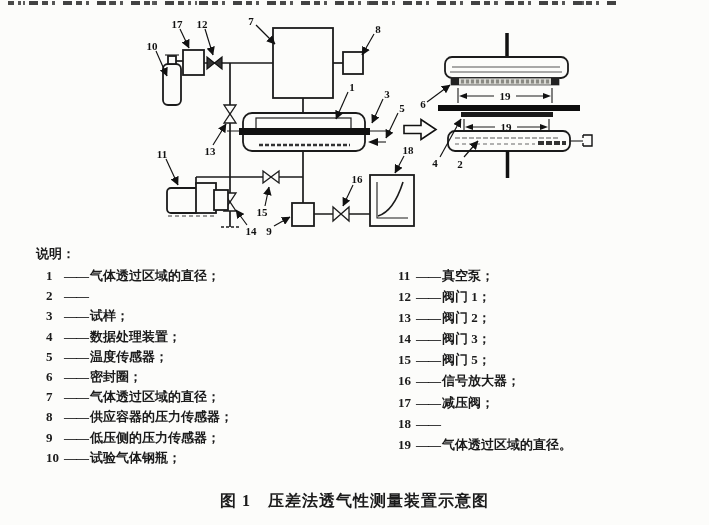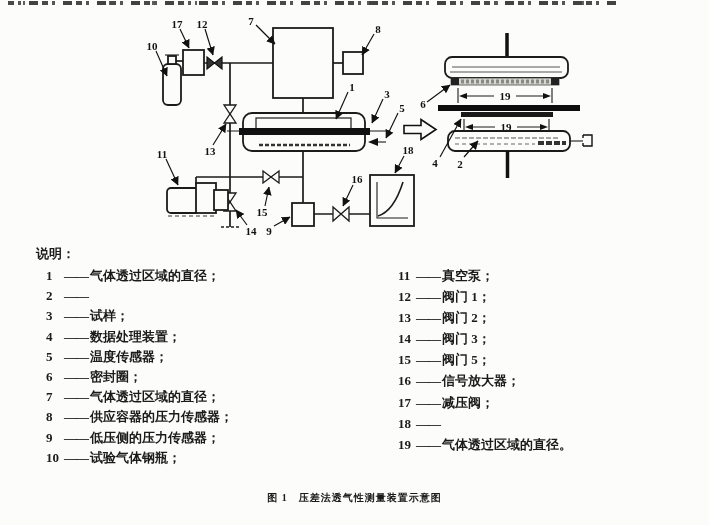--- a/index.html
+++ b/index.html
@@ -28,21 +28,21 @@
   .legend-title{position:absolute;left:36px;top:2px;}
   .col{position:absolute;}
   .col-left{left:46px;top:24px;width:320px;}
   .col-right{left:398px;top:24px;width:300px;}
   .lrow{display:flex;align-items:flex-start;height:20.2px;line-height:17px;}
   .col-right .lrow{height:21.1px;}
   .lnum{display:inline-block;width:18px;flex:0 0 18px;}
   .ldash{display:inline-block;letter-spacing:-1px;margin-right:2px;}
   .caption{
     position:absolute;left:0;top:491px;width:709px;text-align:center;
-    font-weight:bold;font-size:10px;letter-spacing:1px;
+    font-weight:bold;font-size:16px;letter-spacing:1px;
   }
 </style>
 </head>
 <body>
 
 <div class="clip-row"></div>
 
 <svg width="709" height="252" viewBox="0 0 709 252">
   <defs>
     <marker id="ah" viewBox="0 0 8 8" refX="7.5" refY="4" markerWidth="7.5" markerHeight="7.5" orient="auto">

